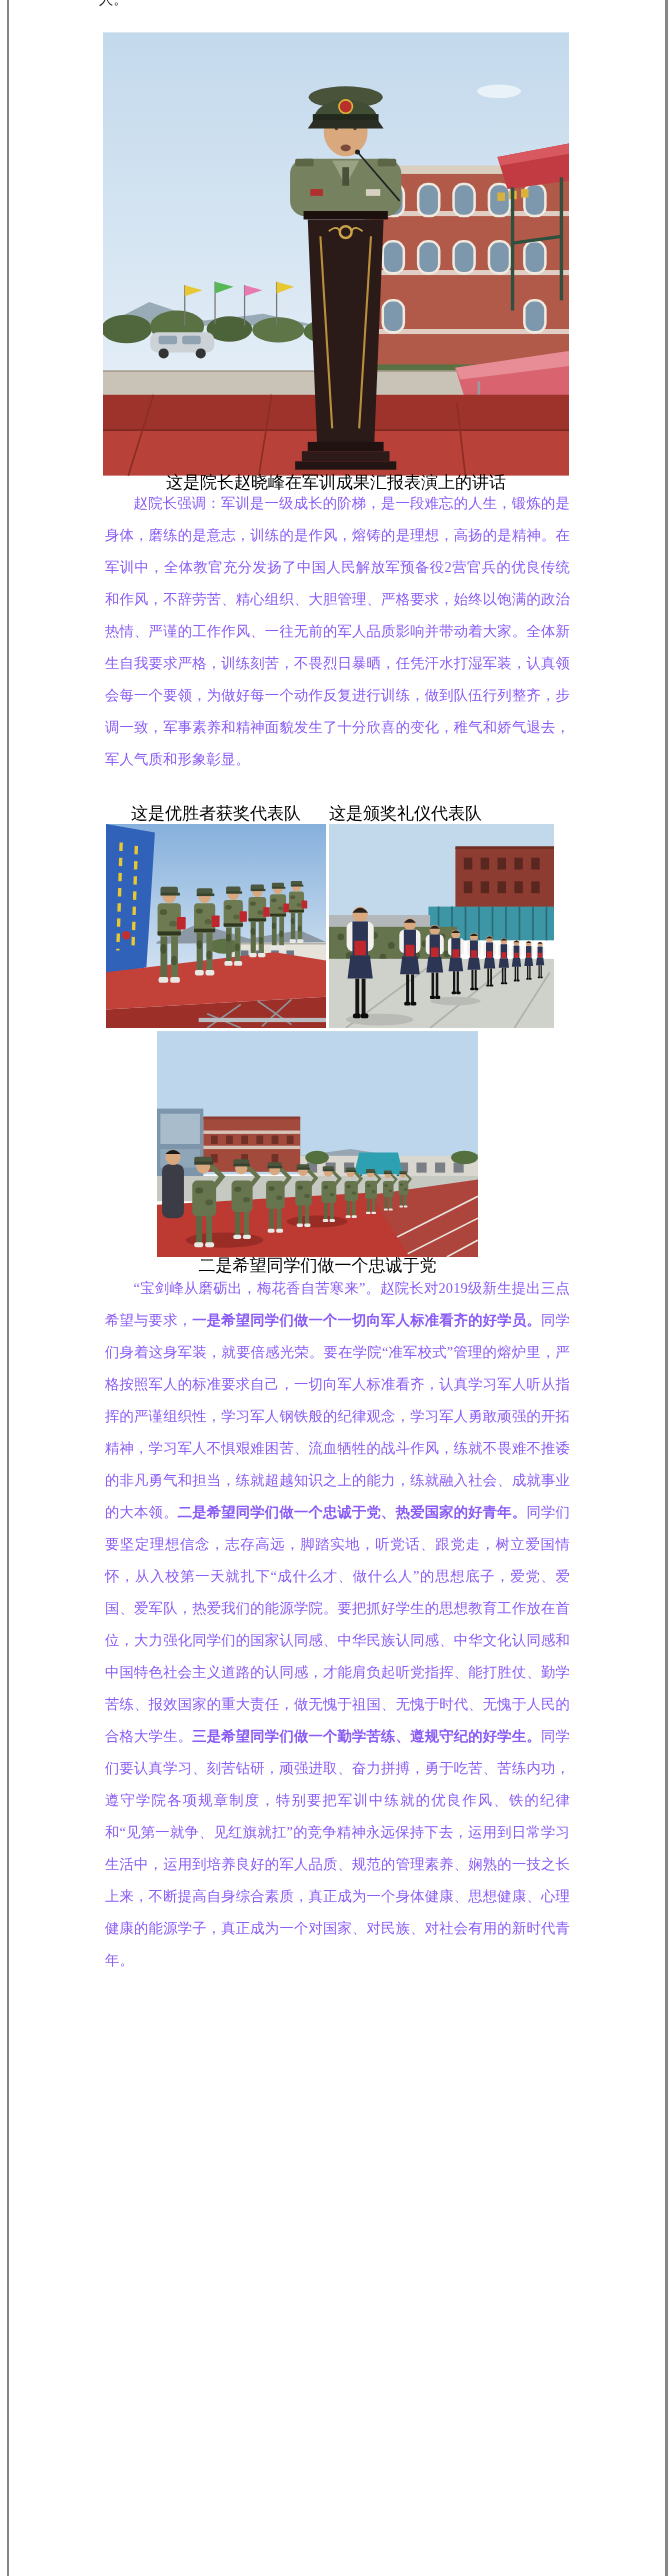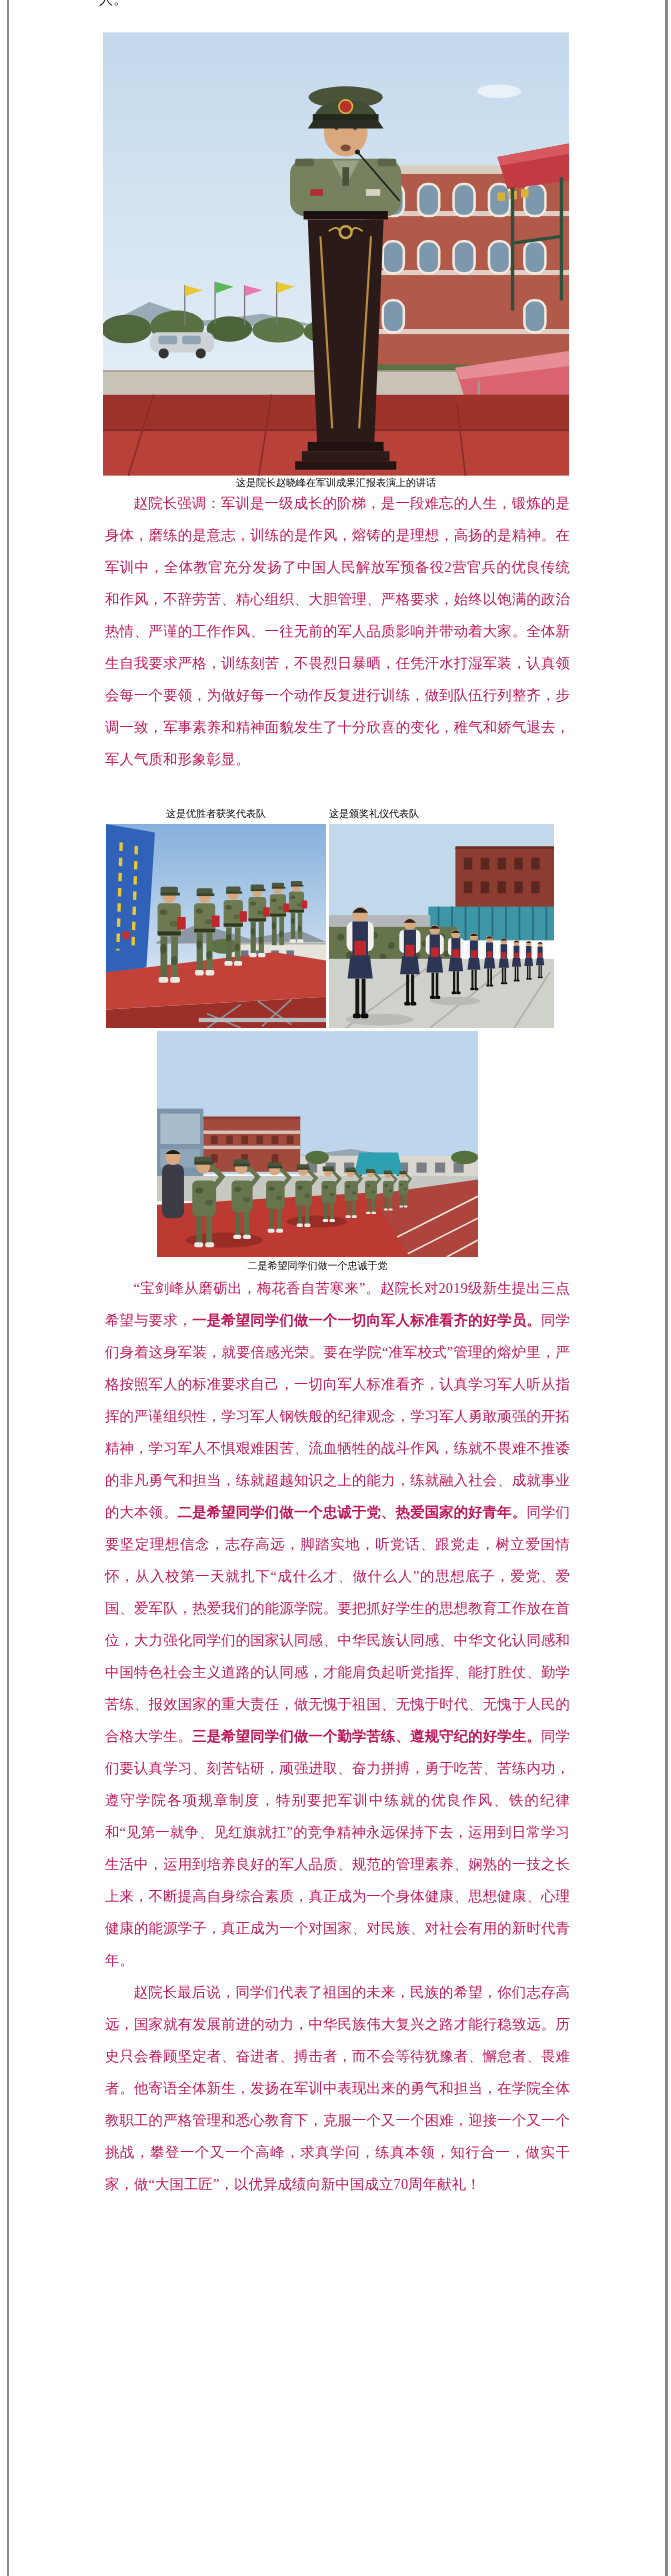--- a/index.html
+++ b/index.html
@@ -18,30 +18,30 @@
 
   .top-clip{
     position:absolute;top:-7.6px;left:99px;
     font-size:14.3px;line-height:14.3px;color:#1a1a1a;white-space:nowrap;
   }
 
   .photo{position:absolute;display:block;}
 
   .caption{
     position:absolute;
-    font-size:10px;line-height:14.3px;color:#000;
+    font-size:17px;line-height:14.3px;color:#000;
     font-family:"Liberation Serif","DejaVu Serif",serif;
   }
   .caption.center{text-align:center;}
   .caption.right{text-align:left;}
 
   .bodytext{
     position:absolute;left:105px;width:465px;
     font-size:14.3px;letter-spacing:0.2px;line-height:32px;
-    text-align:justify;color:#be185d;
+    text-align:justify;color:#8b5cf6;
   }
   .bodytext p{margin:0;text-indent:2em;}
   .bodytext .b{font-weight:700;}
 </style>
 </head>
 <body>
 
 <div class="page">
   <div class="page-border left"></div>
   <div class="page-border right"></div>
@@ -393,16 +393,15 @@
     <use href="#salute" x="216" y="158" width="29" height="66"></use>
     <use href="#salute" x="241" y="160" width="26" height="59"></use>
     <use href="#salute" x="263" y="162" width="23" height="53"></use>
     <use href="#salute" x="282" y="163" width="21" height="48"></use>
   </svg>
 
   <div class="caption center" style="left:157px;top:1259px;width:321px;">二是希望同学们做一个忠诚于党</div>
 
   <div class="bodytext" style="top:1272px;">
     <p><span>“宝剑峰从磨砺出，梅花香自苦寒来”。赵院长对2019级新生提出三点希望与要求，</span><span class="b">一是希望同学们做一个一切向军人标准看齐的好学员。</span><span>同学们身着这身军装，就要倍感光荣。要在学院“准军校式”管理的熔炉里，严格按照军人的标准要求自己，一切向军人标准看齐，认真学习军人听从指挥的严谨组织性，学习军人钢铁般的纪律观念，学习军人勇敢顽强的开拓精神，学习军人不惧艰难困苦、流血牺牲的战斗作风，练就不畏难不推诿的非凡勇气和担当，练就超越知识之上的能力，练就融入社会、成就事业的大本领。</span><span class="b">二是希望同学们做一个忠诚于党、热爱国家的好青年。</span><span>同学们要坚定理想信念，志存高远，脚踏实地，听党话、跟党走，树立爱国情怀，从入校第一天就扎下“成什么才、做什么人”的思想底子，爱党、爱国、爱军队，热爱我们的能源学院。要把抓好学生的思想教育工作放在首位，大力强化同学们的国家认同感、中华民族认同感、中华文化认同感和中国特色社会主义道路的认同感，才能肩负起听党指挥、能打胜仗、勤学苦练、报效国家的重大责任，做无愧于祖国、无愧于时代、无愧于人民的合格大学生。</span><span class="b">三是希望同学们做一个勤学苦练、遵规守纪的好学生。</span><span>同学们要认真学习、刻苦钻研，顽强进取、奋力拼搏，勇于吃苦、苦练内功，遵守学院各项规章制度，特别要把军训中练就的优良作风、铁的纪律和“见第一就争、见红旗就扛”的竞争精神永远保持下去，运用到日常学习生活中，运用到培养良好的军人品质、规范的管理素养、娴熟的一技之长上来，不断提高自身综合素质，真正成为一个身体健康、思想健康、心理健康的能源学子，真正成为一个对国家、对民族、对社会有用的新时代青年。</span></p>
-    <p><span>赵院长最后说，同学们代表了祖国的未来，民族的希望，你们志存高远，国家就有发展前进的动力，中华民族伟大复兴之路才能行稳致远。历史只会眷顾坚定者、奋进者、搏击者，而不会等待犹豫者、懈怠者、畏难者。他寄语全体新生，发扬在军训中表现出来的勇气和担当，在学院全体教职工的严格管理和悉心教育下，克服一个又一个困难，迎接一个又一个挑战，攀登一个又一个高峰，求真学问，练真本领，知行合一，做实干家，做“大国工匠”，以优异成绩向新中国成立70周年献礼！</span></p>
   </div>
 </div>
 
 
 </body></html>

